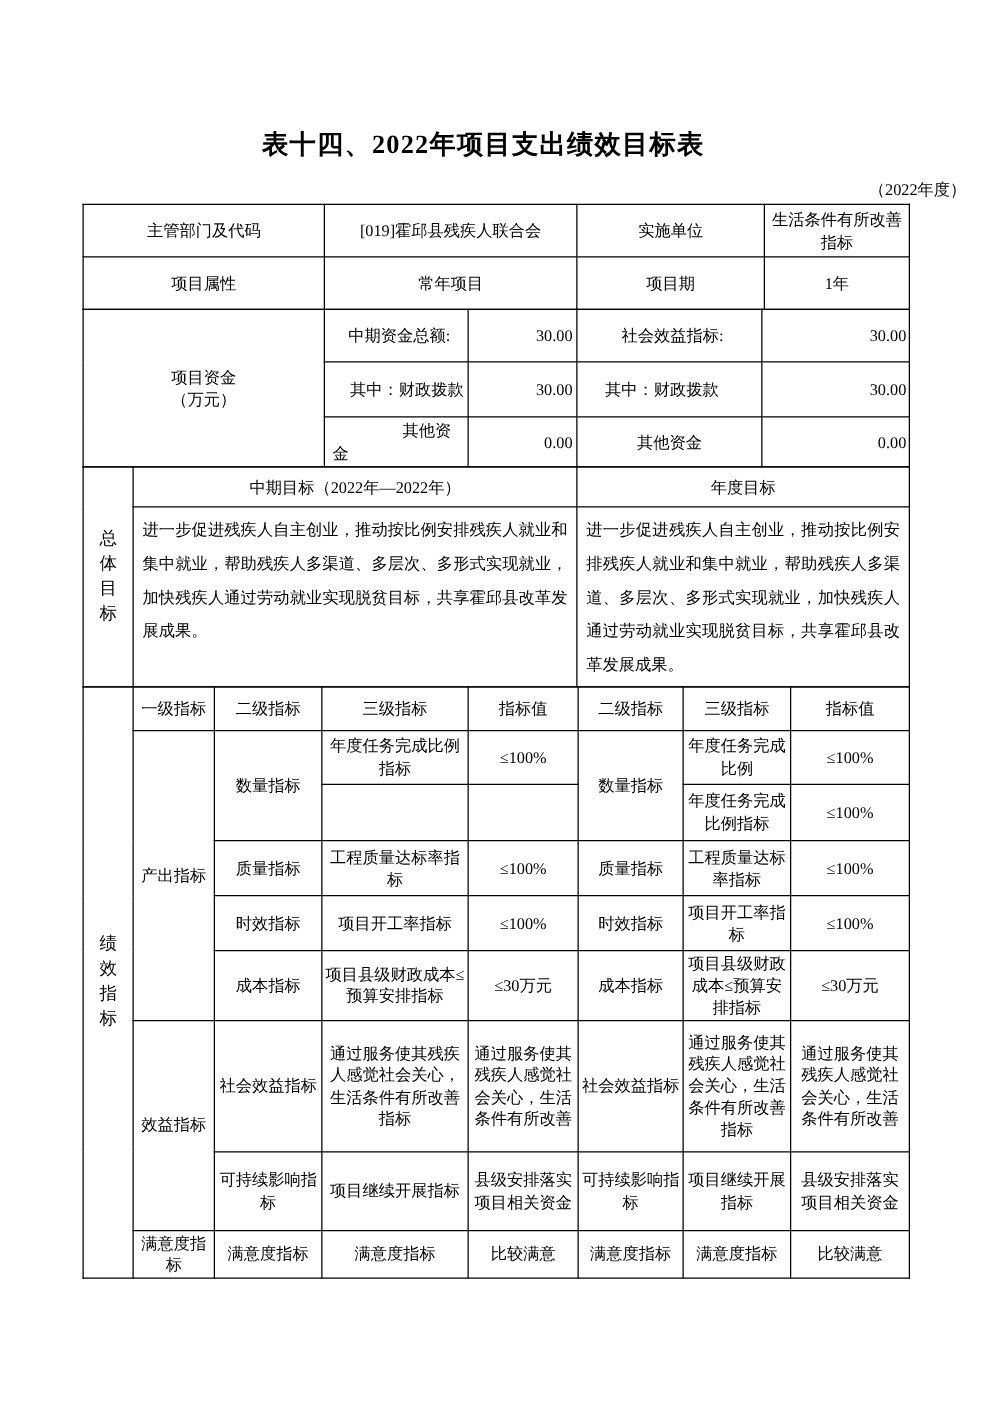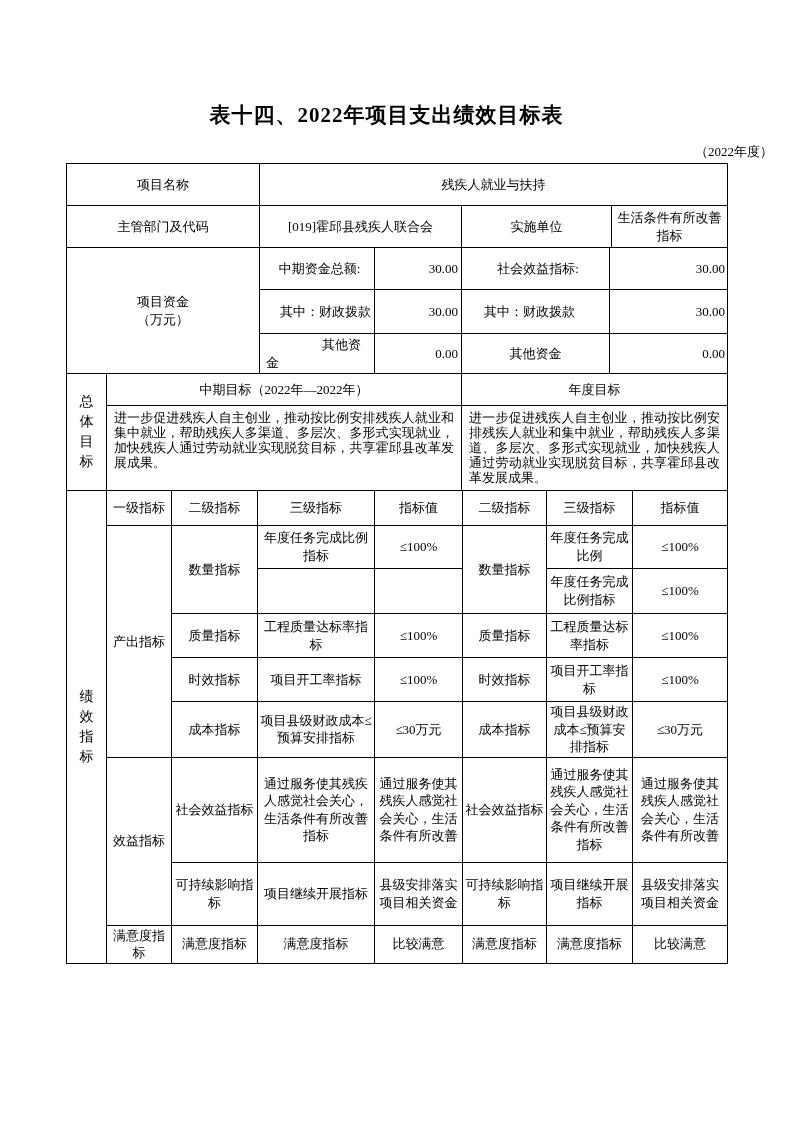--- a/index.html
+++ b/index.html
@@ -19,50 +19,52 @@
   .r33 td{height:32px}.r41 td{height:40px}.r43 td{height:42px}
   .r48 td{height:47px}.r103 td{height:102px}.r61 td{height:60px}
   
   .lbl-left{text-align:center;padding-left:7px;}
   .num{text-align:right;padding-right:3px;}
   .num-edge{text-align:right;padding-right:2px;}
   .wrap-indent1{text-align:left;padding:0 2px 0 6px;text-indent:14px;}
   .wrap-indent2{text-align:left;padding:0 2px 0 6px;text-indent:56px;}
   .pad22{text-align:left;padding-left:22px;}
   .pre{white-space:pre-line;}
-  .goal-text{text-align:justify;vertical-align:top;padding:4px 7px;line-height:15px;}
+  .goal-text{text-align:justify;vertical-align:top;padding:4px 7px;line-height:27px;}
   .vcell{padding:0;margin-left:23px;}
   .vtext{width:15px;margin:0 auto;font-size:14px;line-height:20px;word-break:break-all;letter-spacing:0;}
 </style>
 </head>
 <body>
 
 <div class="page">
   <div class="title">表十四、2022年项目支出绩效目标表</div>
   <div class="subtitle">（2022年度）</div>
 
   <div class="tables">
 
     <table>
       <colgroup>
           <col style="width:193px">
           <col style="width:202px">
           <col style="width:150px">
           <col style="width:116px">
         </colgroup>
       <tbody>
-          <tr class="r40">
-        <td>项目名称</td>
-        <td colspan="3">残疾人就业与扶持</td>
-      </tr>
       <tr class="r40">
         <td>主管部门及代码</td>
         <td>[019]霍邱县残疾人联合会</td>
         <td>实施单位</td>
         <td>生活条件有所改善指标</td>
+      </tr>
+      <tr class="r40">
+        <td>项目属性</td>
+        <td>常年项目</td>
+        <td>项目期</td>
+        <td>1年</td>
       </tr>
     </tbody>
       </table>
 
     <table>
       <colgroup>
           <col style="width:193px">
           <col style="width:115px">
           <col style="width:87px">
           <col style="width:148px">

